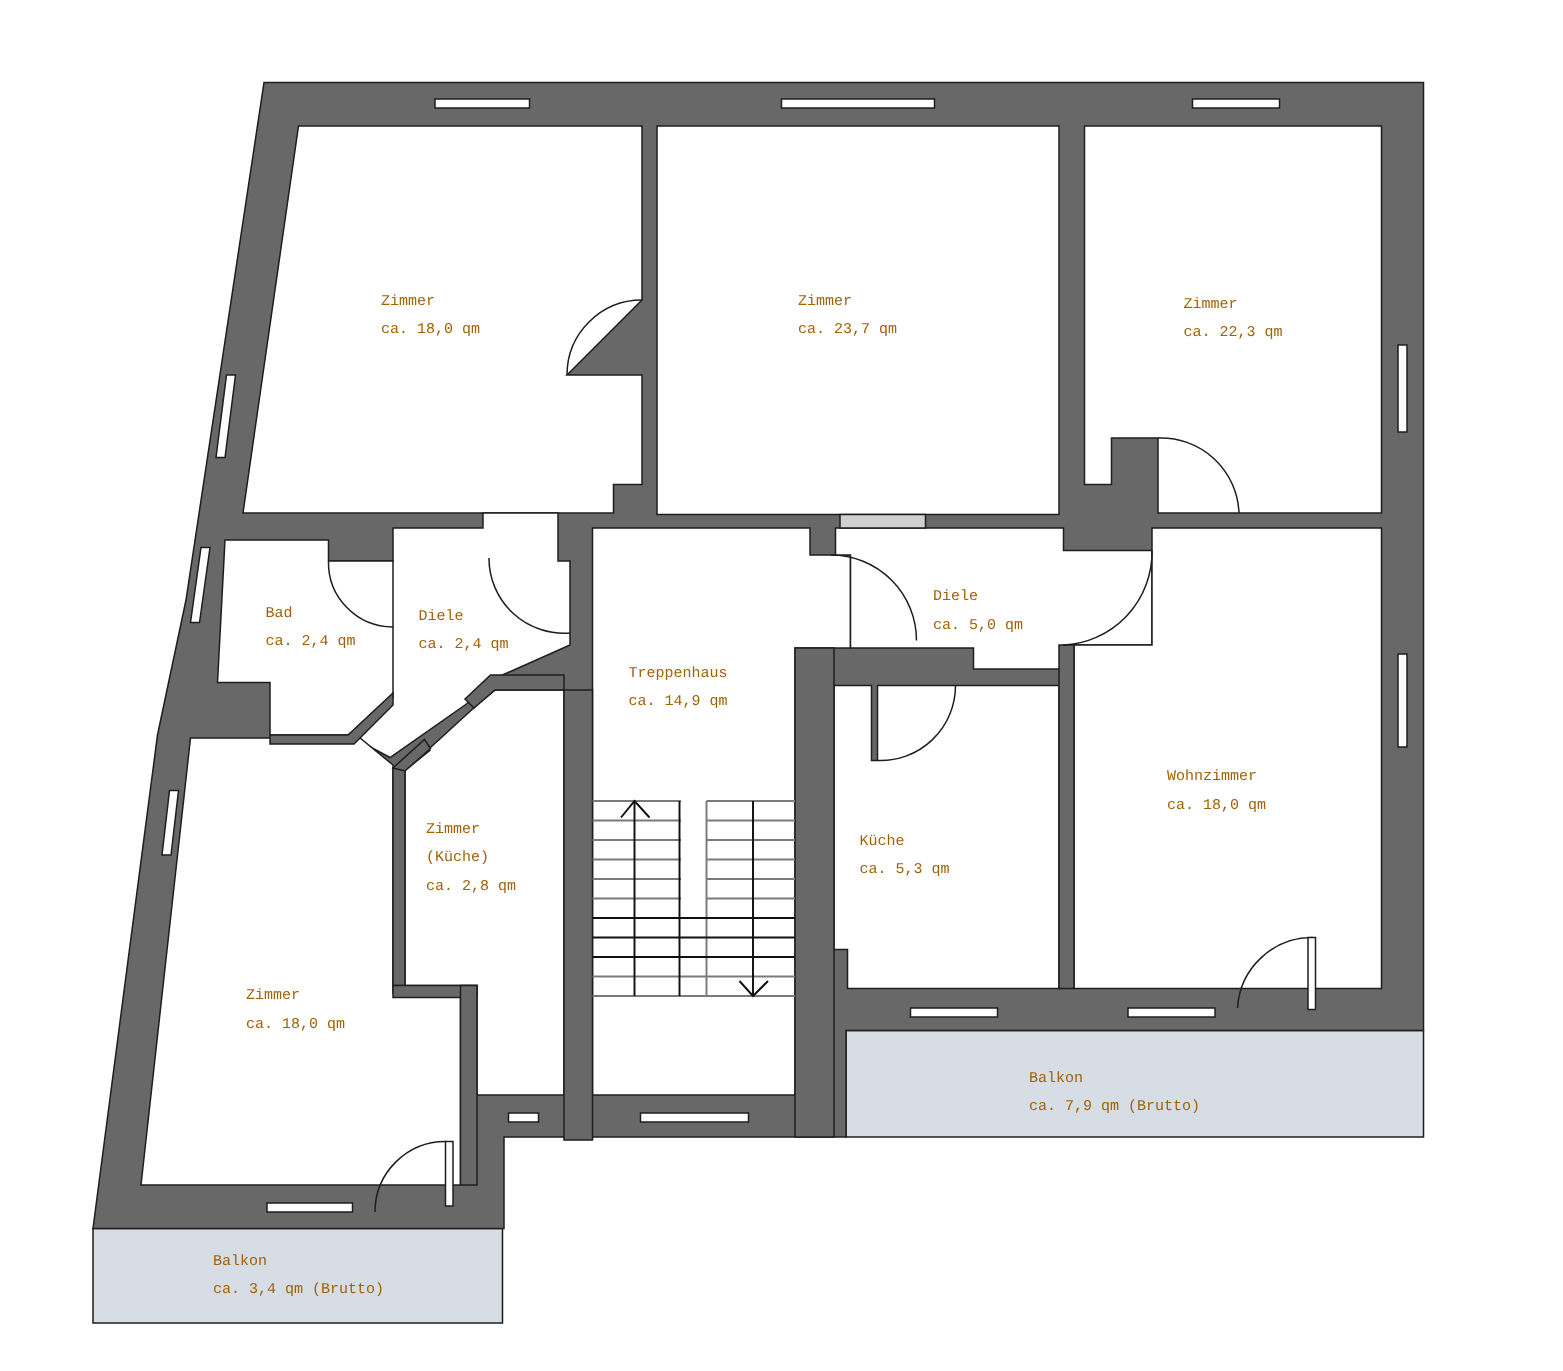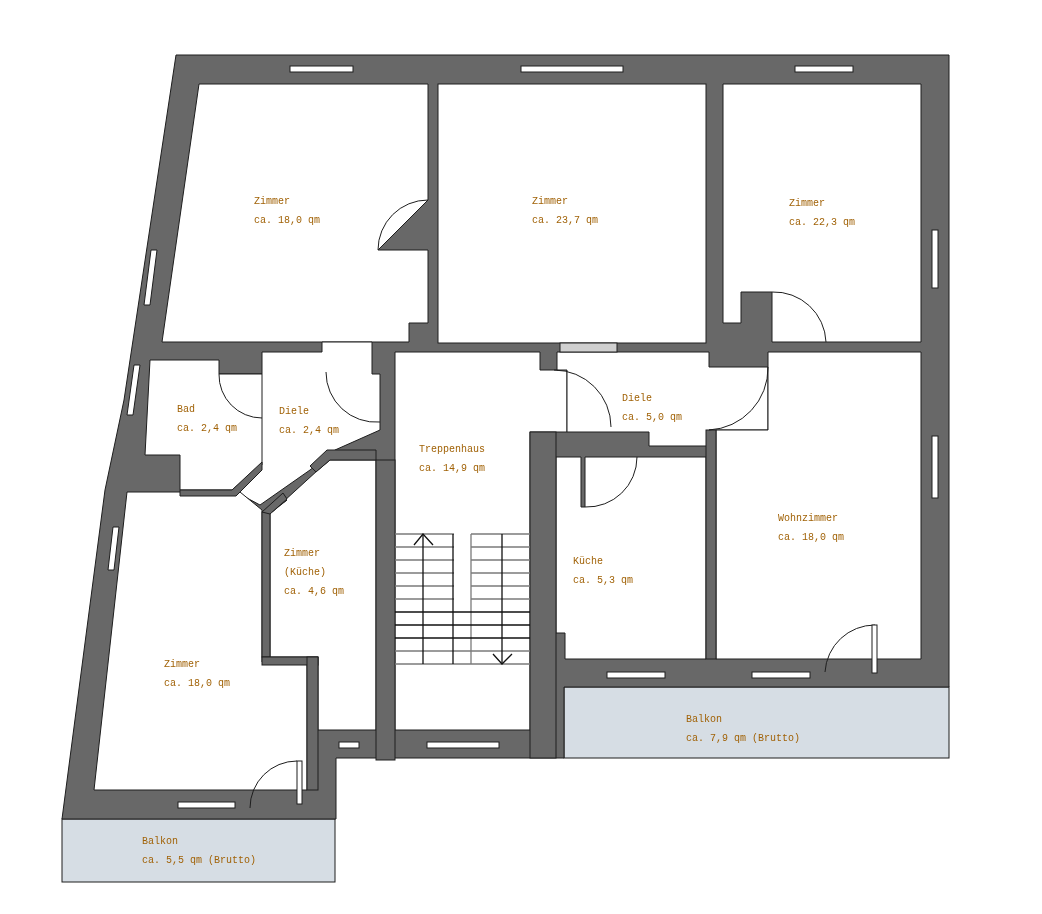--- a/index.html
+++ b/index.html
@@ -120,18 +120,18 @@
   </g>
 </svg>
 
 <div class="label" style="left:254px;top:192px;"><span>Zimmer</span><span>ca. 18,0 qm</span></div>
 <div class="label" style="left:532px;top:192px;"><span>Zimmer</span><span>ca. 23,7 qm</span></div>
 <div class="label" style="left:789px;top:194px;"><span>Zimmer</span><span>ca. 22,3 qm</span></div>
 <div class="label" style="left:177px;top:400px;"><span>Bad</span><span>ca. 2,4 qm</span></div>
 <div class="label" style="left:279px;top:402px;"><span>Diele</span><span>ca. 2,4 qm</span></div>
 <div class="label" style="left:419px;top:440px;"><span>Treppenhaus</span><span>ca. 14,9 qm</span></div>
 <div class="label" style="left:622px;top:389px;"><span>Diele</span><span>ca. 5,0 qm</span></div>
-<div class="label" style="left:284px;top:544px;"><span>Zimmer</span><span>(Küche)</span><span>ca. 4,6 qm</span></div>
+<div class="label" style="left:284px;top:544px;"><span>Zimmer</span><span>(Küche)</span><span>ca. 2,8 qm</span></div>
 <div class="label" style="left:573px;top:552px;"><span>Küche</span><span>ca. 5,3 qm</span></div>
 <div class="label" style="left:778px;top:509px;"><span>Wohnzimmer</span><span>ca. 18,0 qm</span></div>
 <div class="label" style="left:164px;top:655px;"><span>Zimmer</span><span>ca. 18,0 qm</span></div>
 <div class="label" style="left:686px;top:710px;"><span>Balkon</span><span>ca. 7,9 qm (Brutto)</span></div>
-<div class="label" style="left:142px;top:832px;"><span>Balkon</span><span>ca. 5,5 qm (Brutto)</span></div>
+<div class="label" style="left:142px;top:832px;"><span>Balkon</span><span>ca. 3,4 qm (Brutto)</span></div>
 
 </body></html>

